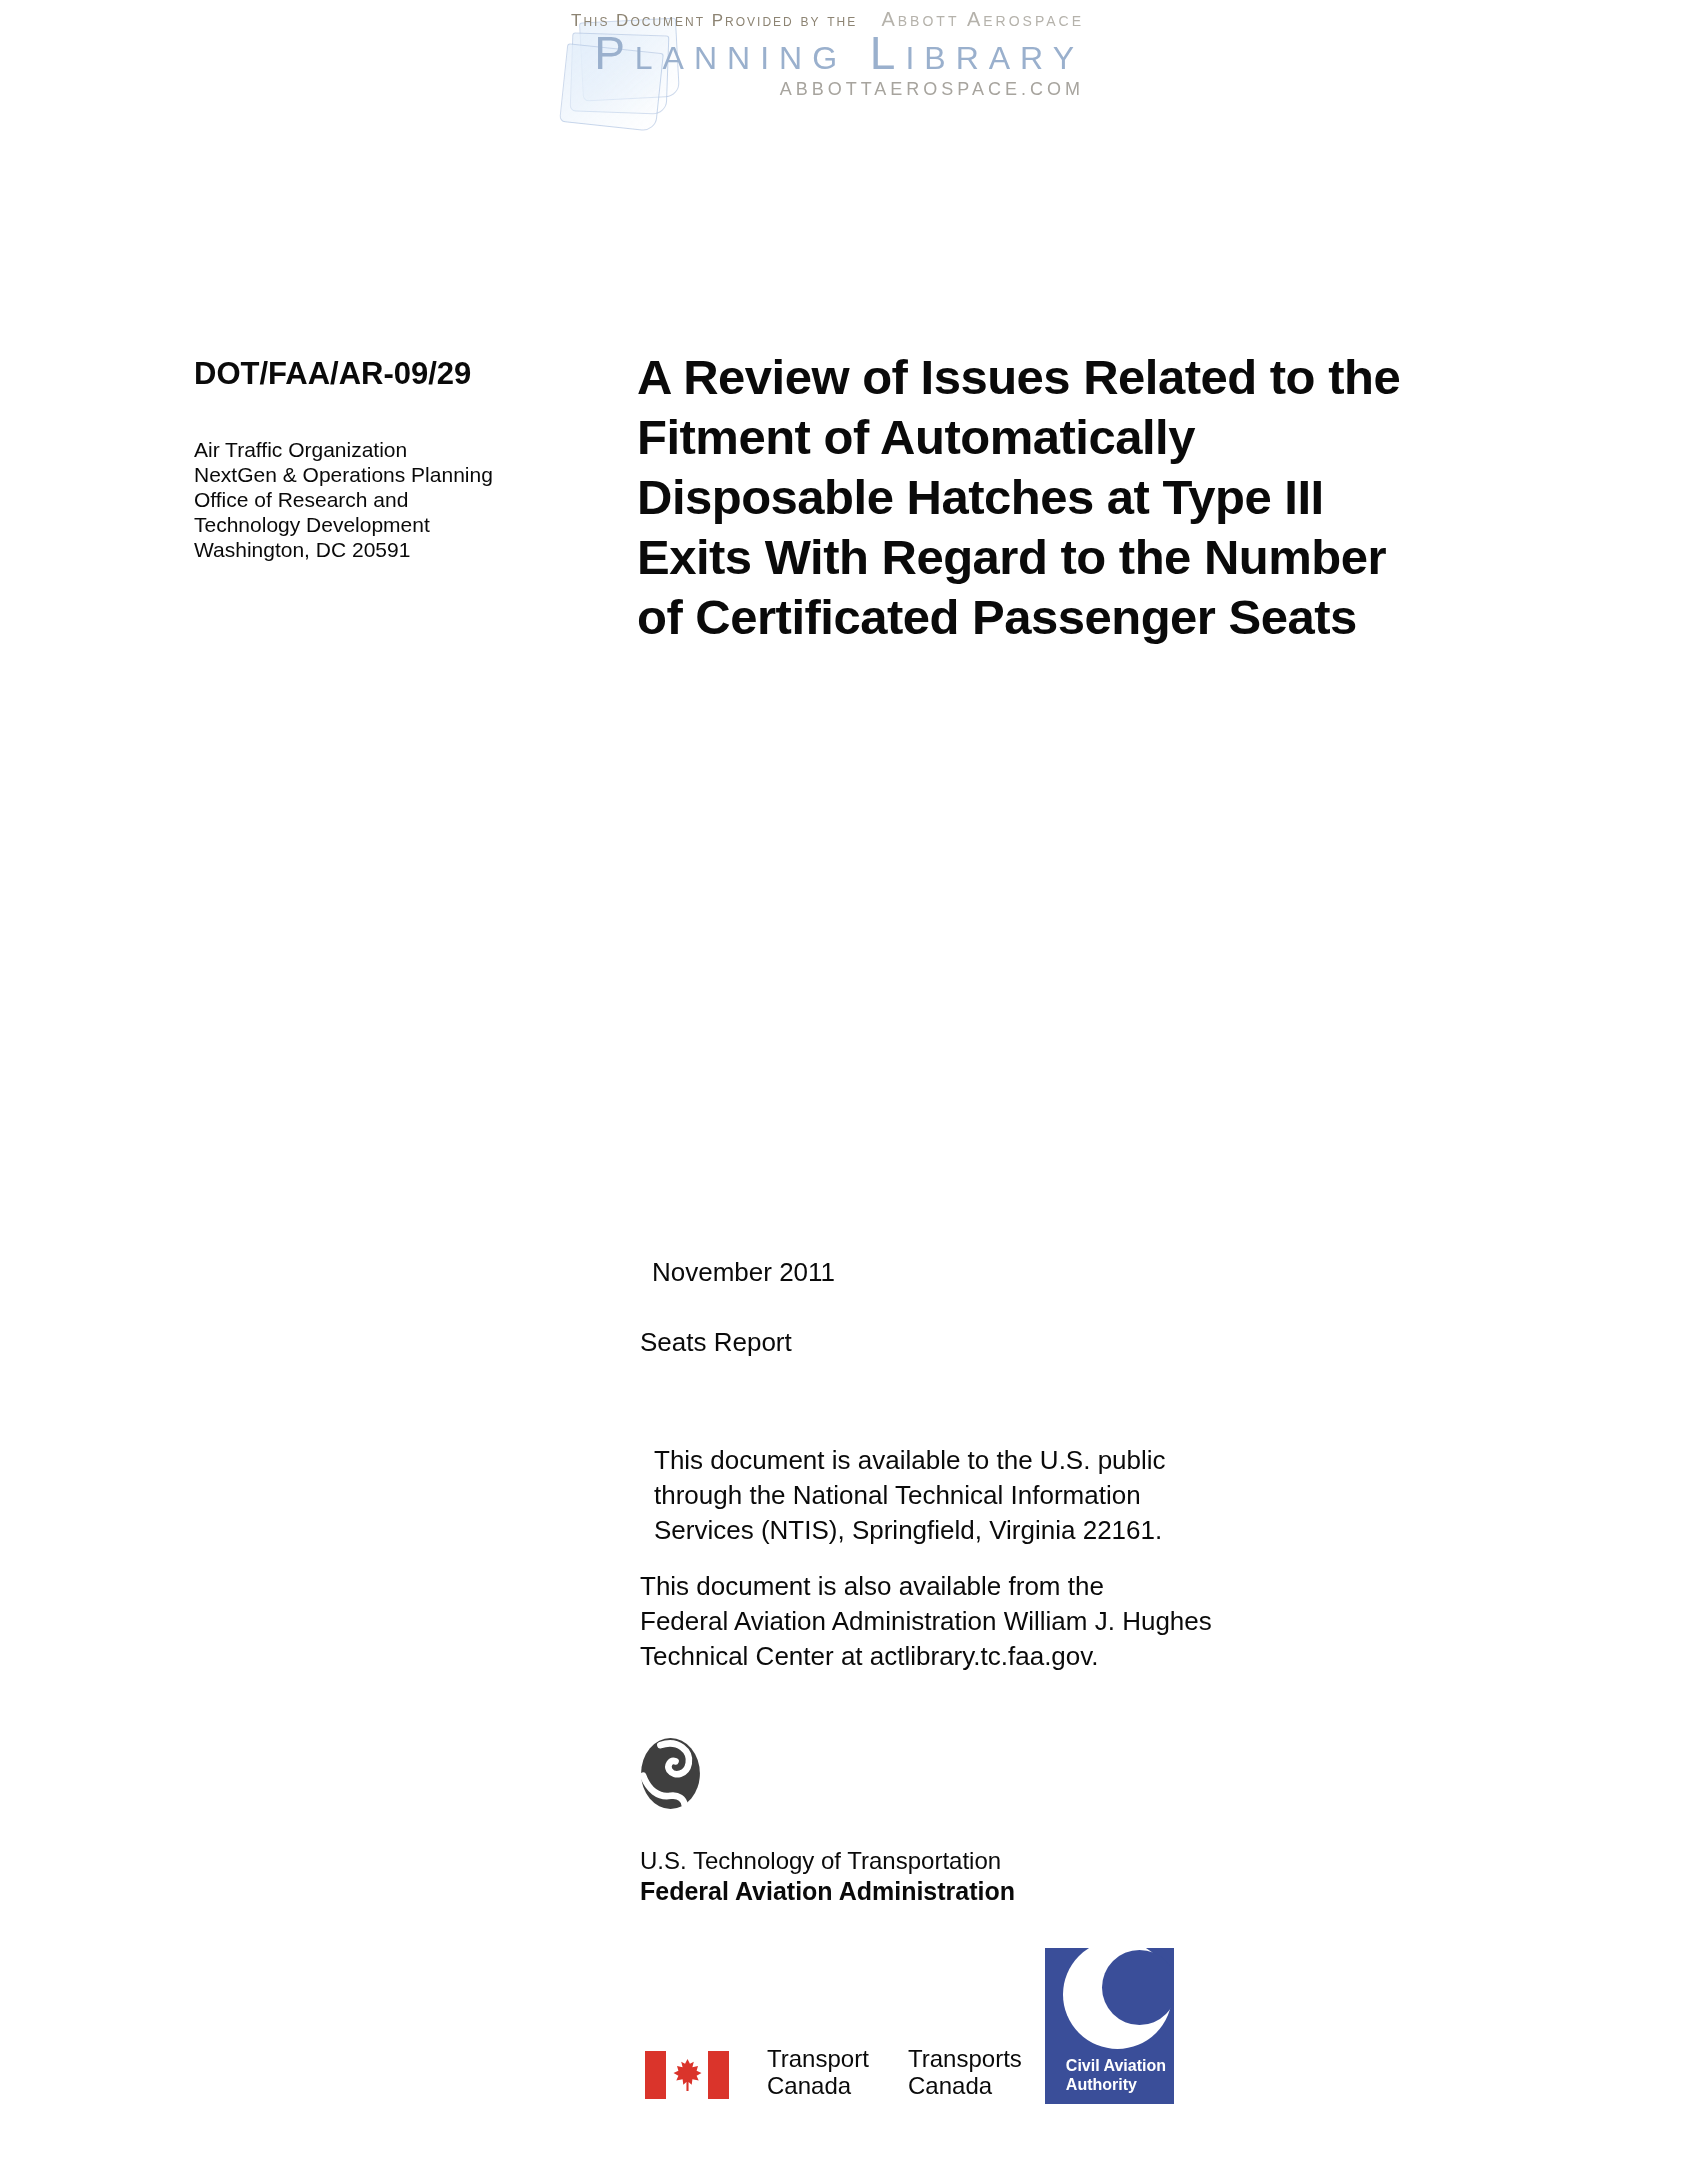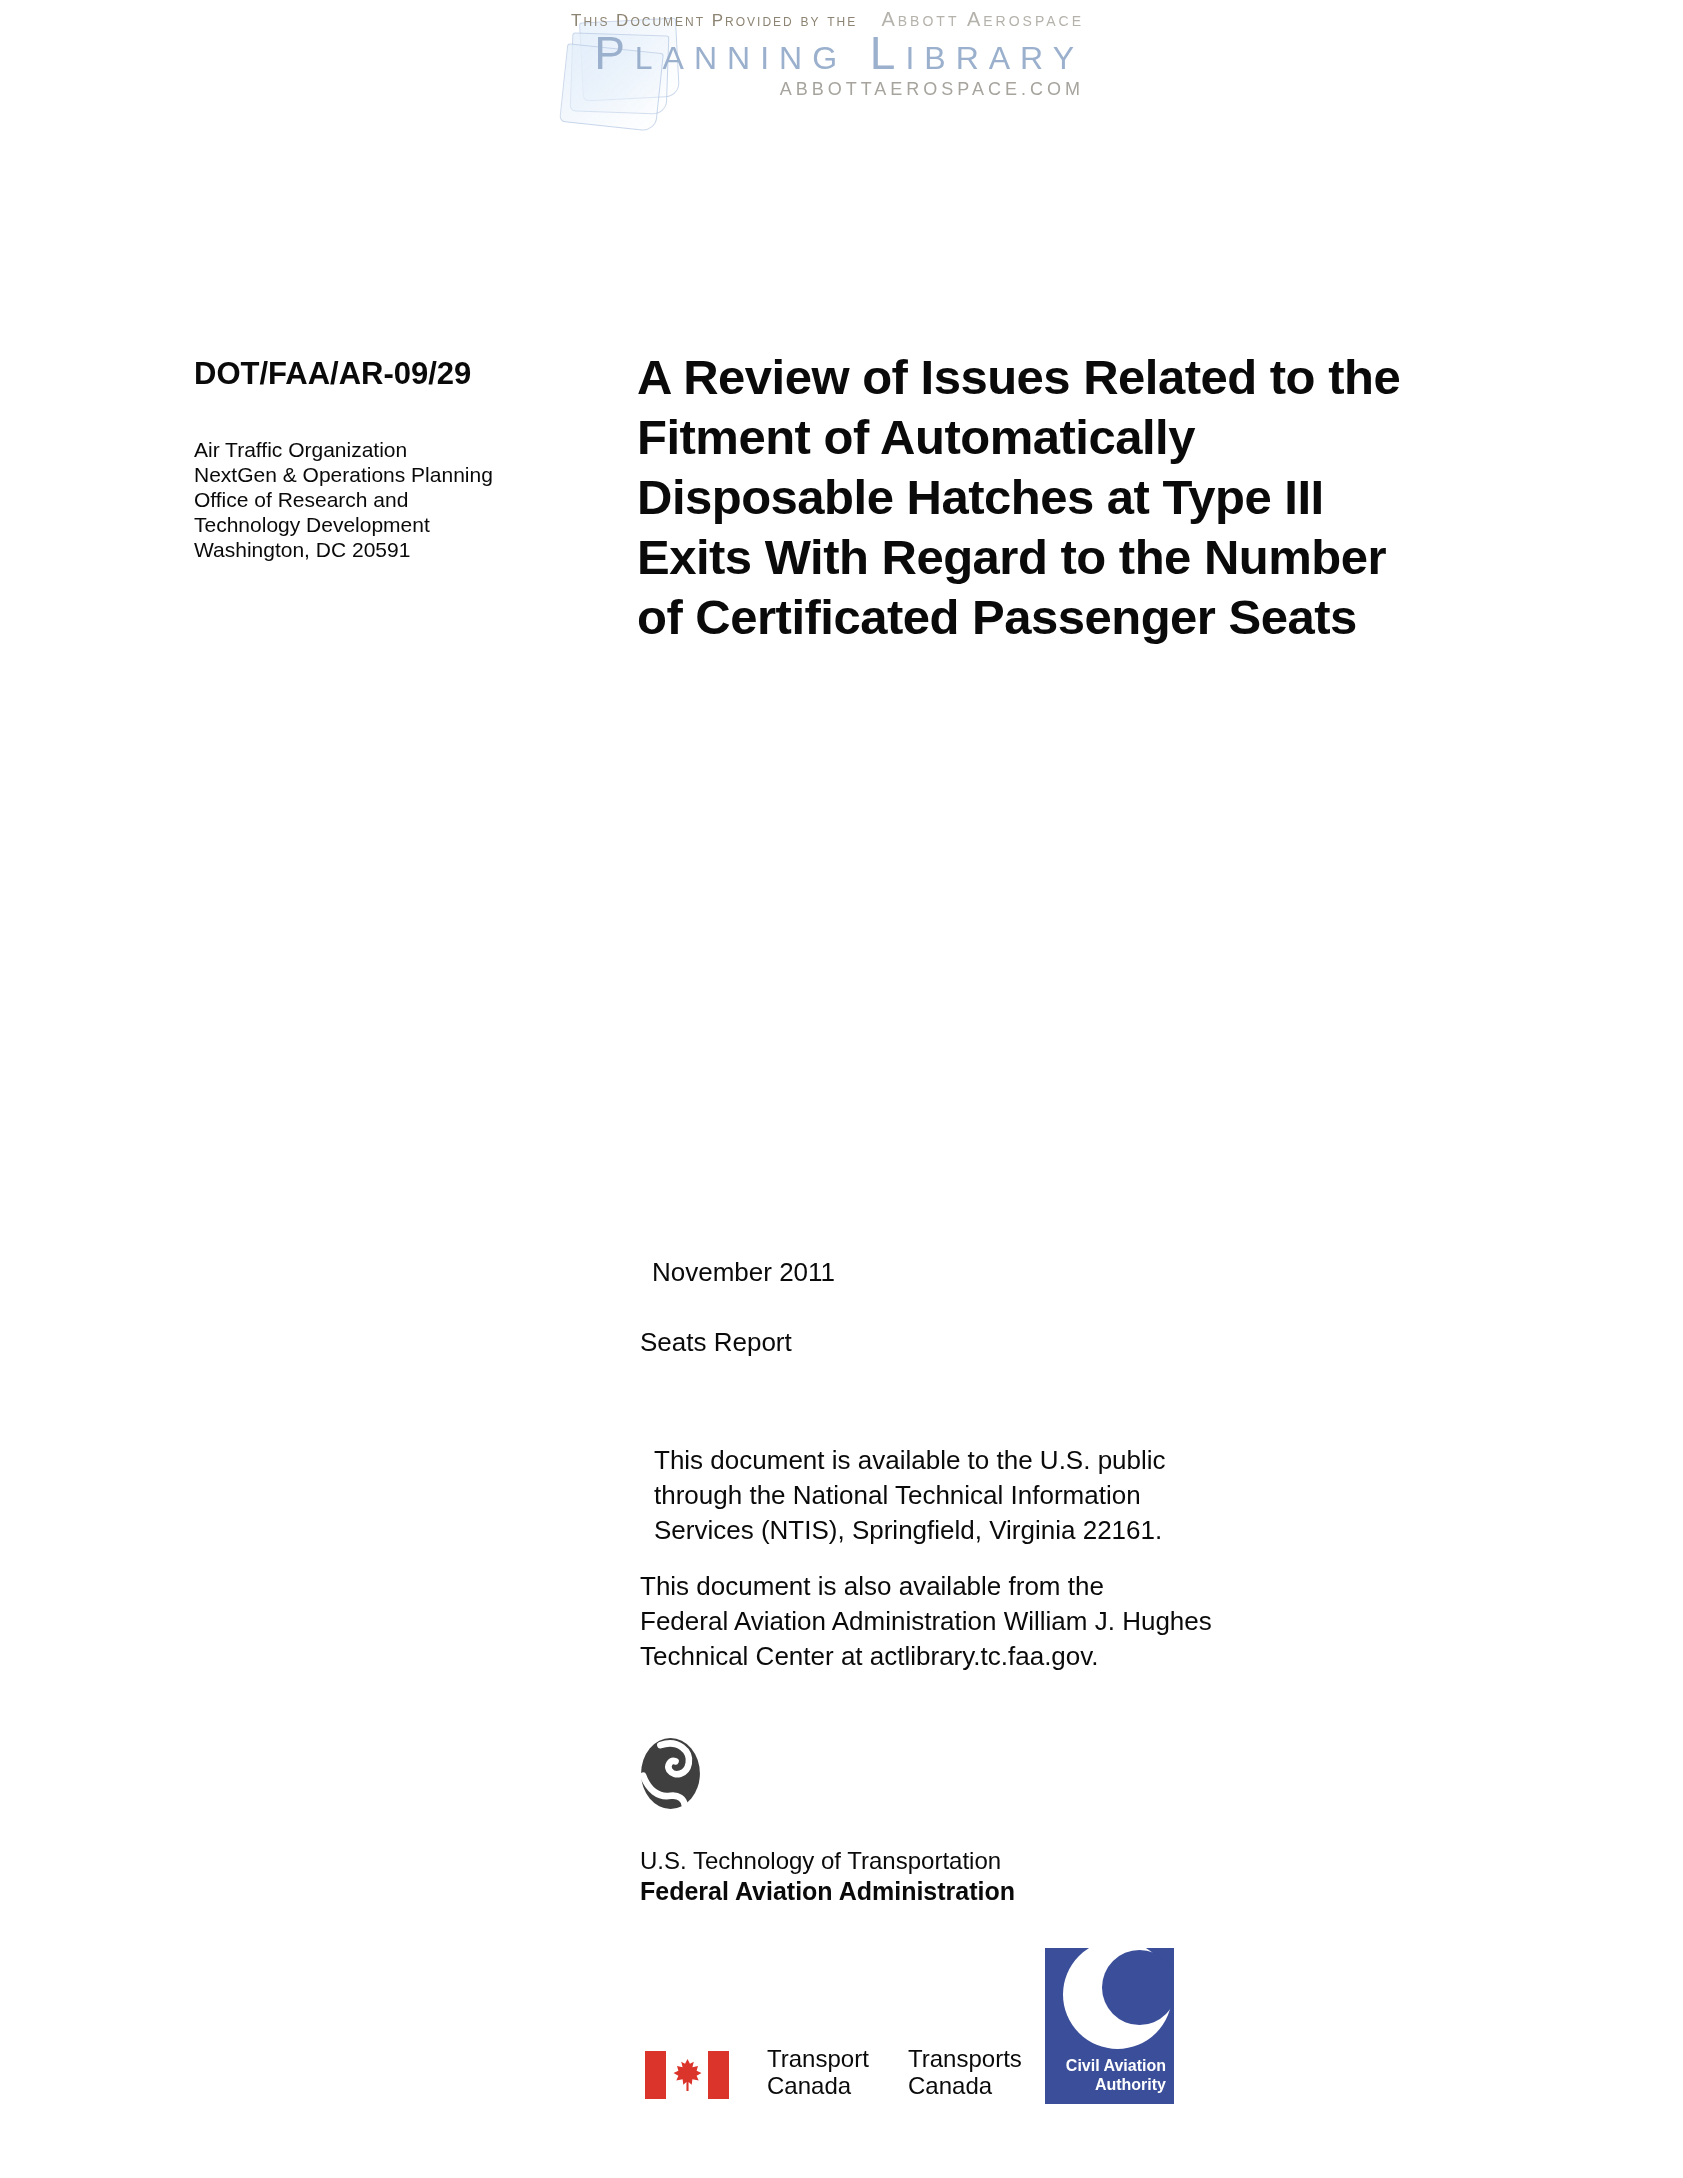--- a/index.html
+++ b/index.html
@@ -69,21 +69,21 @@
 
   .tc-en { position:absolute; left:767px; top:2045px; font-size:24px; line-height:27px; }
   .tc-fr { position:absolute; left:908px; top:2045px; font-size:24px; line-height:27px; }
 
   .caa-box { position:absolute; left:1045px; top:1948px; width:129px; height:156px;
     background:var(--caa_blue,#3a4e99); overflow:hidden; }
   .caa-white { position:absolute; left:18px; top:-8px; width:109px; height:109px;
     border-radius:50%; background:#ffffff; }
   .caa-inner { position:absolute; left:57px; top:2px; width:75px; height:75px;
     border-radius:50%; background:var(--caa_blue,#3a4e99); }
-  .caa-text { position:absolute; right:8px; bottom:10px; text-align:right;
+  .caa-text { position:absolute; right:8px; bottom:10px; 
     color:#ffffff; font-weight:bold; font-size:16px; line-height:19px; }
 </style>
 </head>
 <body>
 
 <div class="page">
 
   <div class="hdr">
     <div class="pages-icon">
       <span></span>

